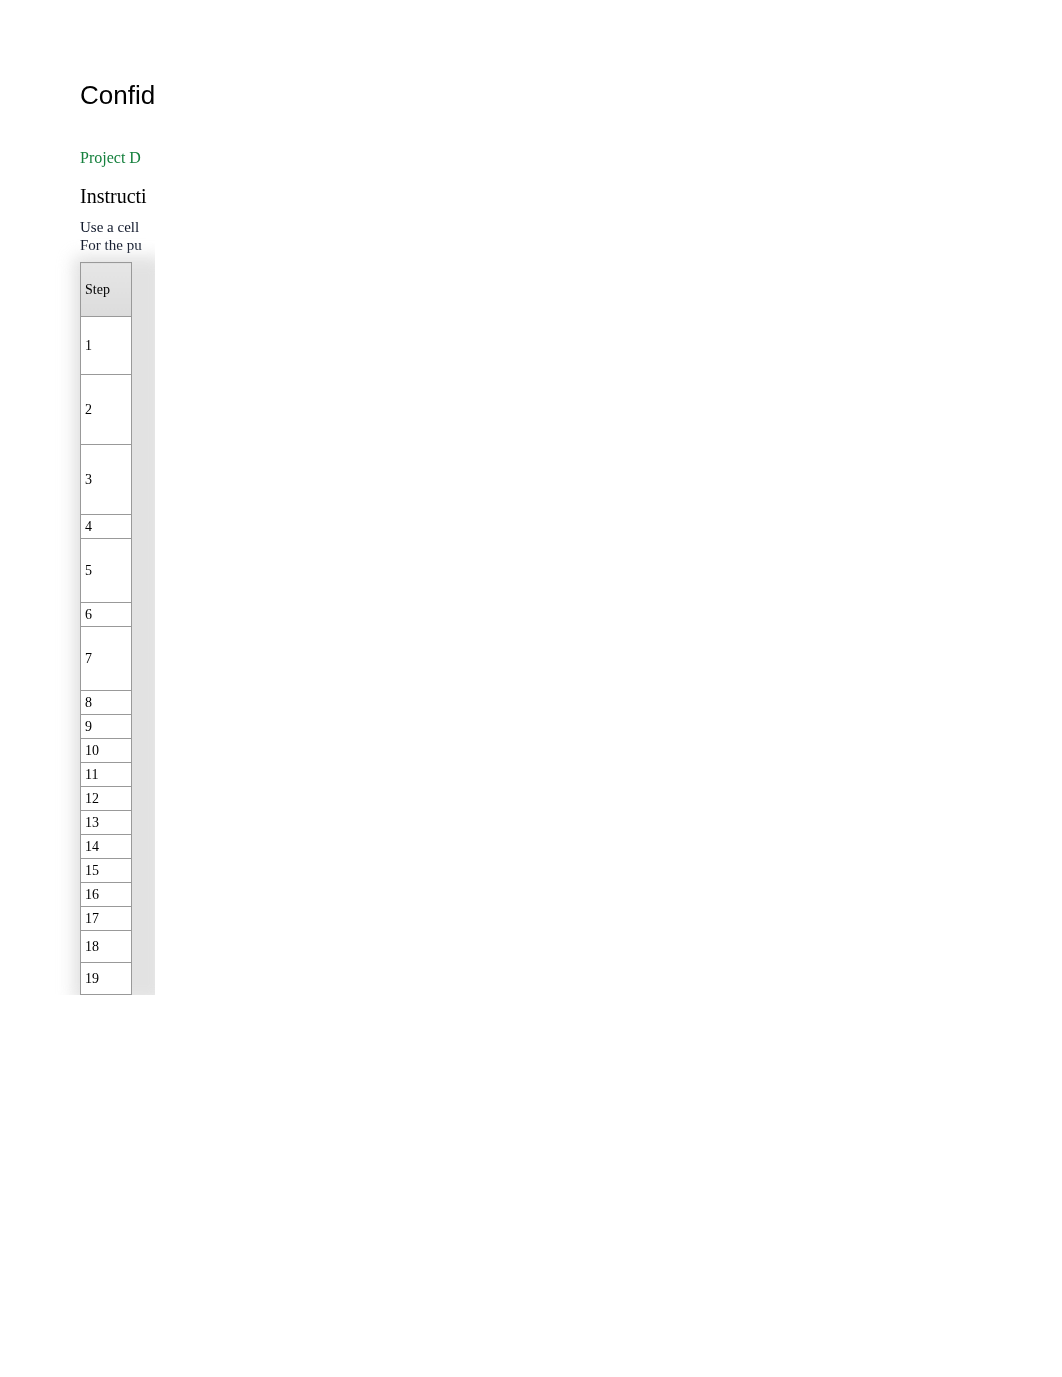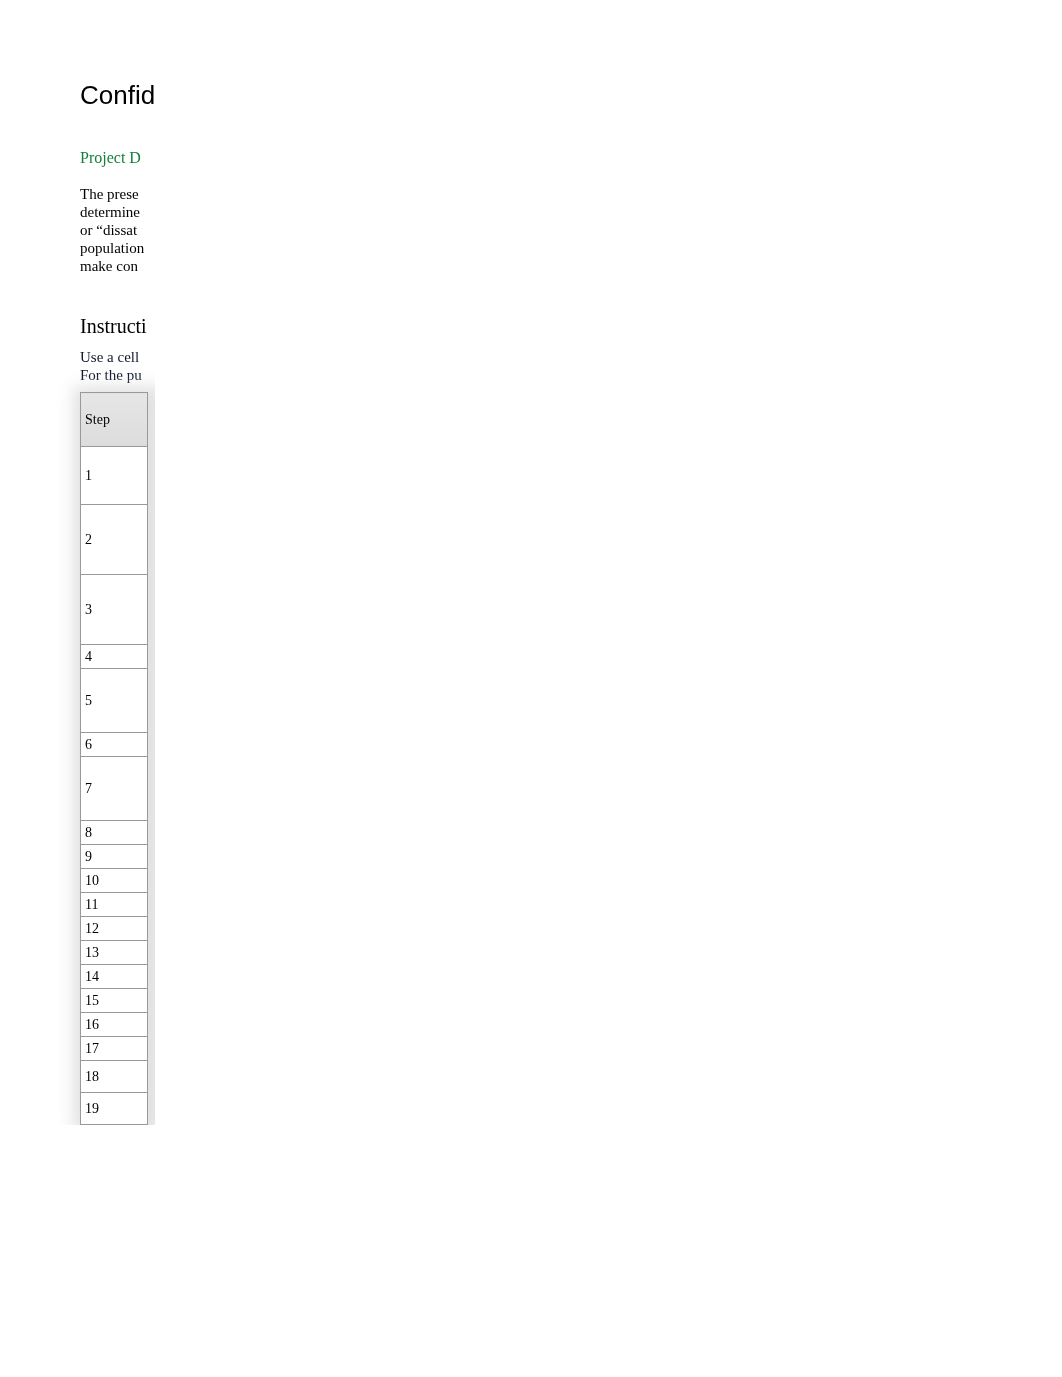--- a/index.html
+++ b/index.html
@@ -72,21 +72,21 @@
       background: #cfcfcf;
       filter: blur(8px);
       opacity: 0.6;
       z-index: 0;
       border-radius: 6px;
     }
     .table {
       position: relative;
       z-index: 1;
       border-collapse: collapse;
-      width: 68px;
+      width: 52px;
       background: #ef4444;
     }
     .table td, .table th {
       border: 1px solid #999;
       text-align: left;
       vertical-align: middle;
       font-size: 14px;
       color: #000;
     }
     .hdr {
@@ -108,27 +108,20 @@
   </style>
 </head>
 <body>
 
 <div class="page">
 
   <h1 class="title">Confid</h1>
 
   <div class="subtitle">Project D</div>
 
-  <div class="paragraph">
-    <div>The prese</div>
-    <div>determine</div>
-    <div>or “dissat</div>
-    <div>population</div>
-    <div>make con</div>
-  </div>
 
   <div class="section-label">Instructi</div>
 
   <div class="note">
     <div>Use a cell</div>
     <div>For the pu</div>
   </div>
 
   <div class="table-wrap">
     <div class="blur-box"></div>

